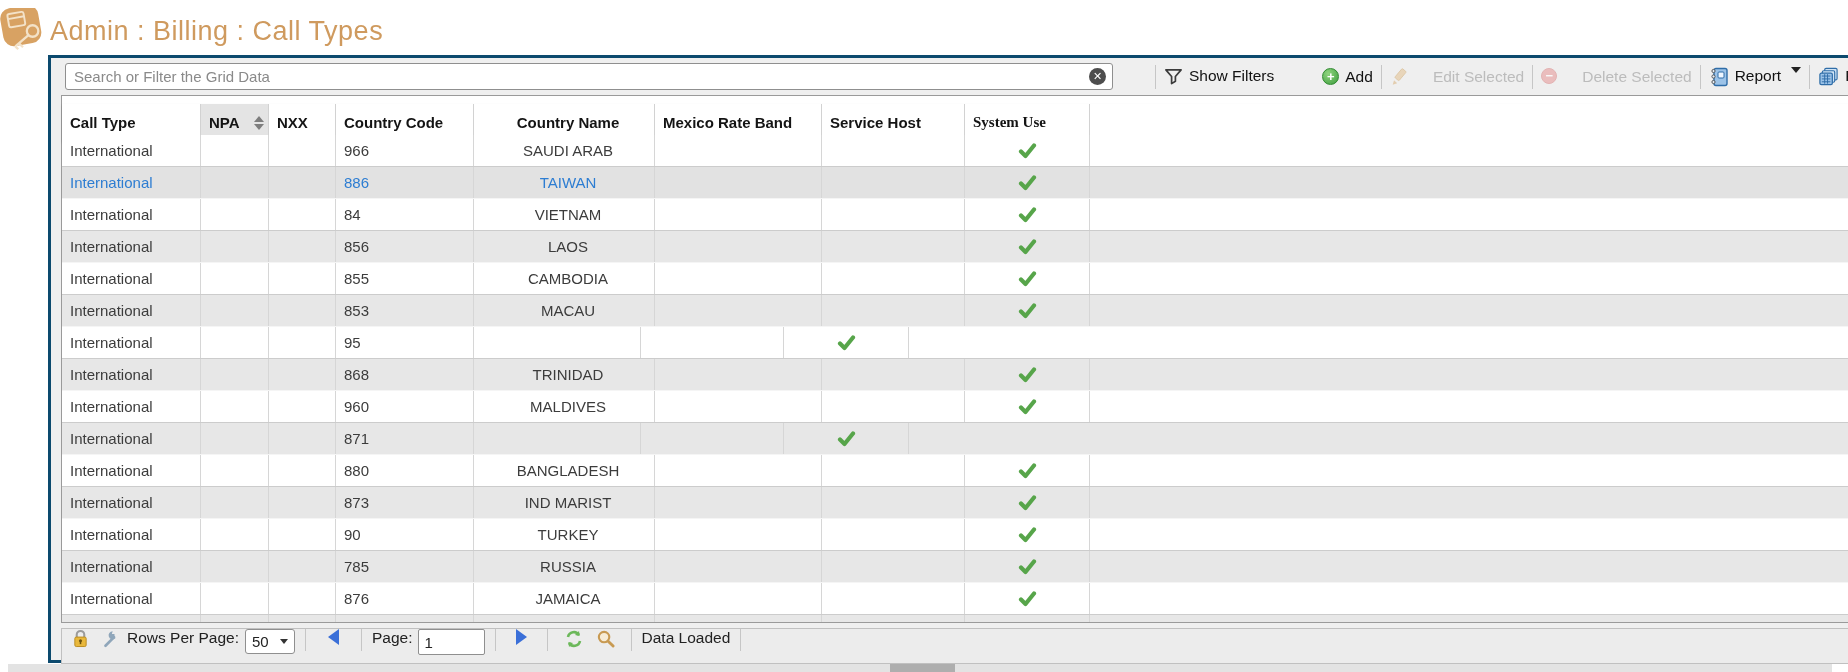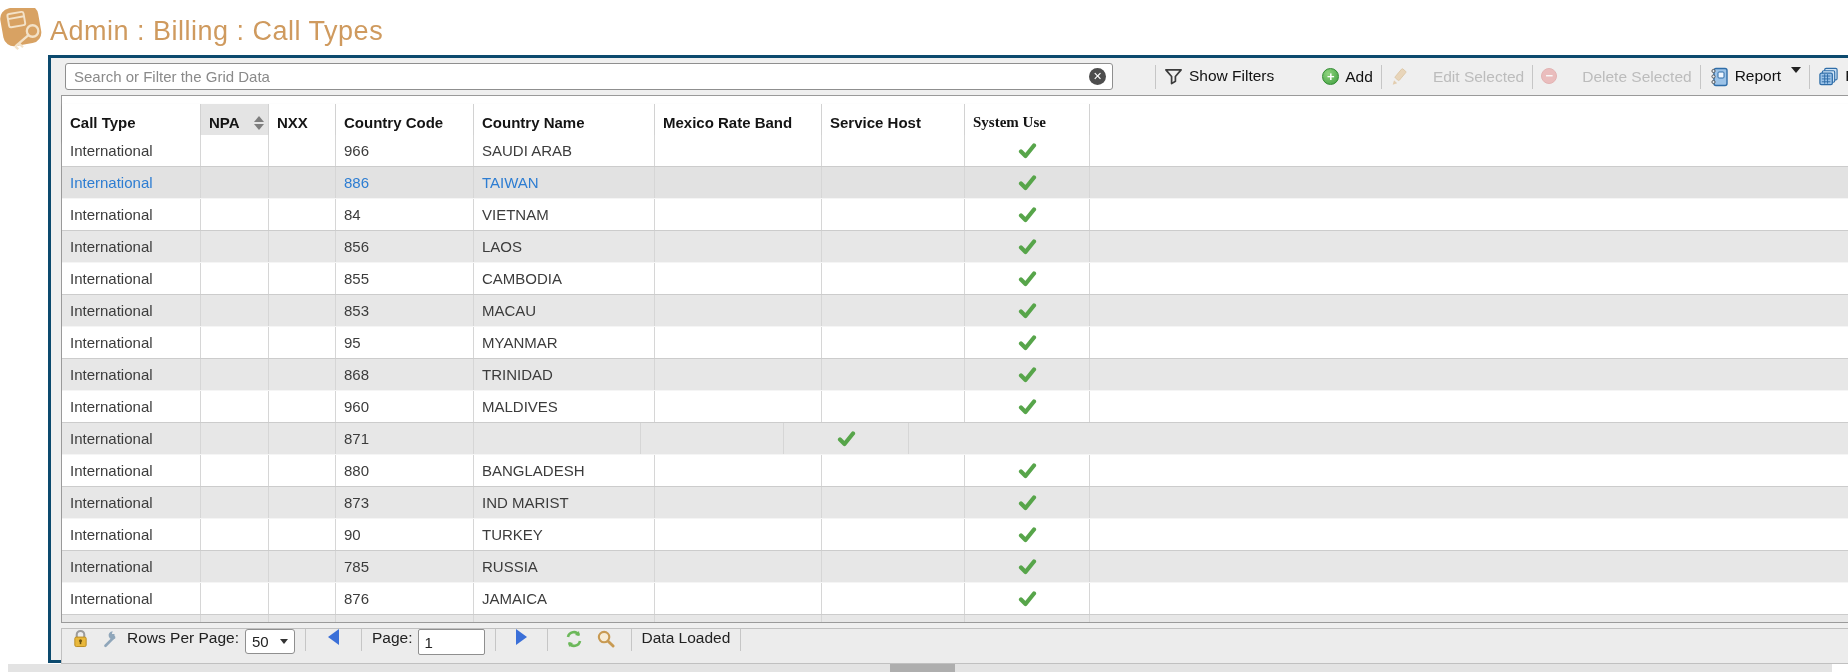--- a/index.html
+++ b/index.html
@@ -42,21 +42,21 @@
     background:#fff; border-bottom:1px solid #a8a8a8; box-shadow:0 1px 2px rgba(0,0,0,.15); }
   .hcell { display:flex; align-items:center; padding-left:8px; font-size:15px; font-weight:bold; color:#141414;
     border-right:1px solid #d2d2d2; height:100%; cursor:pointer; }
   .hfill { flex:1; border-right:none; cursor:default; }
   .hcell.sorted { background:#e4e4e4; }
   .sort-icons { display:flex; flex-direction:column; gap:2px; margin-left:14px; }
   .tri-up { width:0; height:0; border-left:5px solid transparent; border-right:5px solid transparent; border-bottom:6px solid #7d7d7d; }
   .tri-dn { width:0; height:0; border-left:5px solid transparent; border-right:5px solid transparent; border-top:6px solid #7d7d7d; }
 
   .c0{width:139px;} .c1{width:68px;} .c2{width:67px;} .c3{width:138px;}
-  .c4{width:181px;} .c5{width:167px;} .c6{width:143px;} .c7{width:125px;font-family:Liberation Serif, serif;}
+  .c4{width:181px;justify-content:center;} .c5{width:167px;} .c6{width:143px;} .c7{width:125px;font-family:Liberation Serif, serif;}
 
   #grid-body { position:absolute; left:0; top:39px; width:1794px; height:487px; overflow:hidden; }
   .grid-row { display:flex; height:32px; background:#fff; border-bottom:1px solid #cccccc; cursor:pointer; }
   .grid-row.alt { background:#e7e7e7; border-bottom:1px solid #f5f5f5; }
   .cell { display:flex; align-items:center; padding-left:8px; font-size:15px; color:#3c3c3c;
     border-right:1px solid #d6d6d6; height:100%; overflow:hidden; white-space:nowrap; }
   .cell.check { justify-content:center; padding-left:0; }
   .cellfill { flex:1; border-right:none; }
   .grid-row.selected { background:#e2e2e2; }
   .grid-row.selected .cell { color:#2d7dd2; }
@@ -290,21 +290,20 @@
               <path d="M3 8.5 L7.5 13 L16 2.5" fill="none" stroke="#57a54a" stroke-width="4.2" stroke-linecap="round" stroke-linejoin="round"></path>
             </svg>
           </div>
           <div class="cell cellfill"></div>
         </div>
         <div class="grid-row">
           <div class="cell c0">International</div>
           <div class="cell c1"></div>
           <div class="cell c2"></div>
           <div class="cell c3">95</div>
-          <div class="cell c4">MYANMAR</div>
           <div class="cell c5"></div>
           <div class="cell c6"></div>
           <div class="cell check c7">
             <svg width="19" height="16" viewBox="0 0 19 16">
               <path d="M3 8.5 L7.5 13 L16 2.5" fill="none" stroke="#57a54a" stroke-width="4.2" stroke-linecap="round" stroke-linejoin="round"></path>
             </svg>
           </div>
           <div class="cell cellfill"></div>
         </div>
         <div class="grid-row alt">

